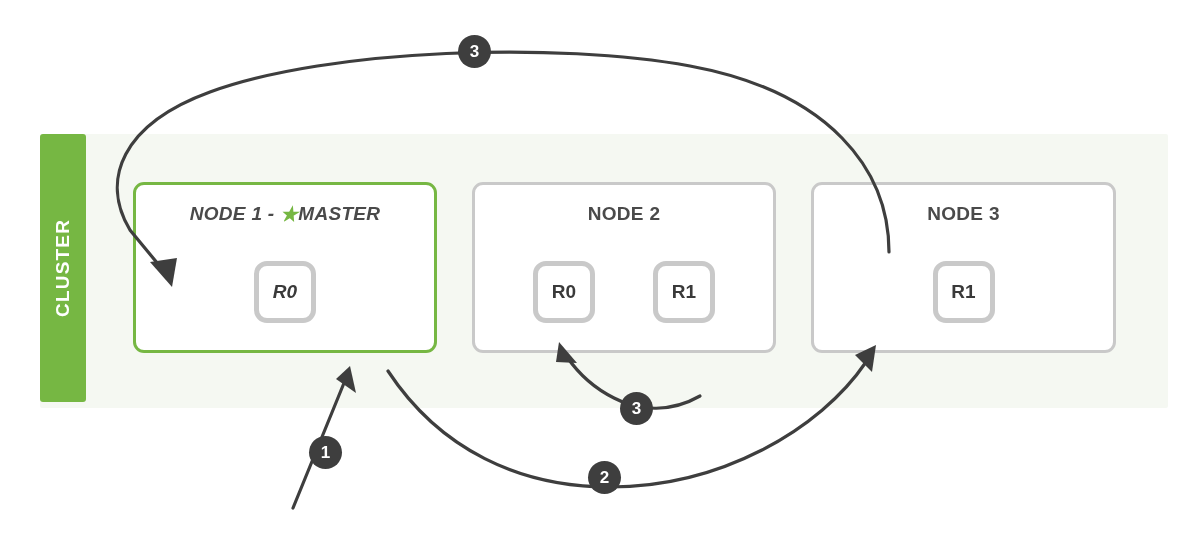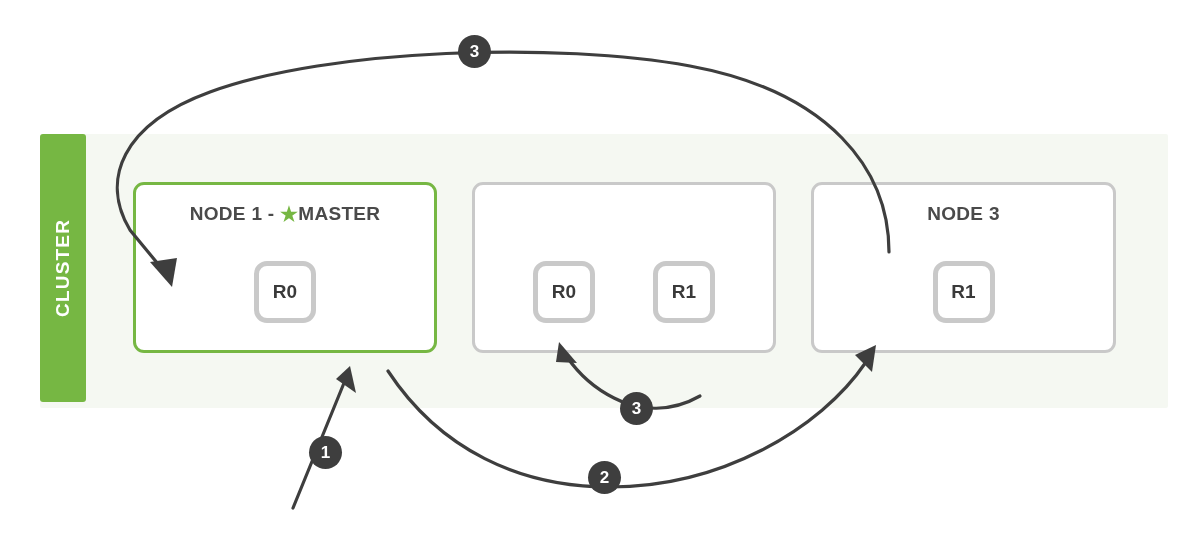--- a/index.html
+++ b/index.html
@@ -60,20 +60,21 @@
     position: absolute;
     top: 182px;
     height: 171px;
     background: #ffffff;
     border: 3px solid #c9c9c9;
     border-radius: 11px;
     box-sizing: border-box;
   }
   .node-box.master {
     border-color: #76b743;
+    font-style: italic;
   }
   .node-title {
     position: absolute;
     top: 18px;
     left: 0;
     width: 100%;
     text-align: center;
     font-size: 19px;
     font-weight: bold;
     color: #4a4a4a;
@@ -161,20 +162,23 @@
   <div class="node-box master" style="left:133px; width:304px;">
     <div class="node-title">
       <span>NODE 1 - </span><span class="star-icon">★</span><span>MASTER</span>
     </div>
     <div class="shards">
       <div class="shard">R0</div>
     </div>
   </div>
 
   <div class="node-box" style="left:472px; width:304px;">
+    <div class="node-title">
+      <span>NODE 2</span>
+    </div>
     <div class="shards">
       <div class="shard">R0</div>
       <div class="shard">R1</div>
     </div>
   </div>
 
   <div class="node-box" style="left:811px; width:305px;padding-left:24px;">
     <div class="node-title">
       <span>NODE 3</span>
     </div>

